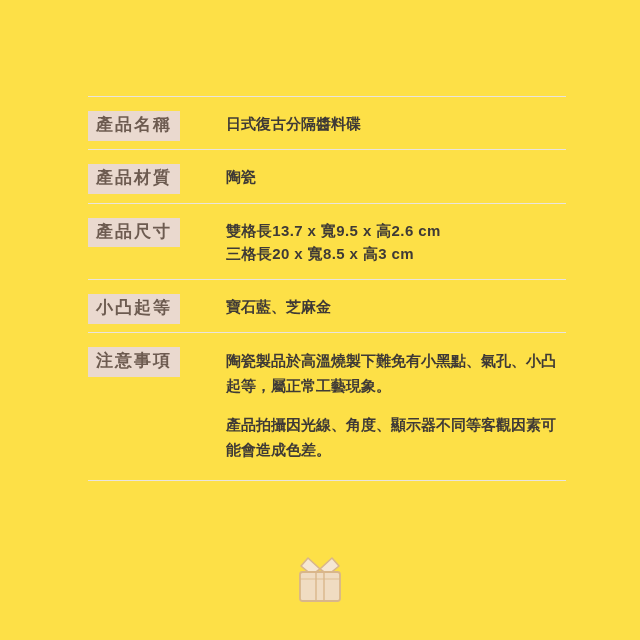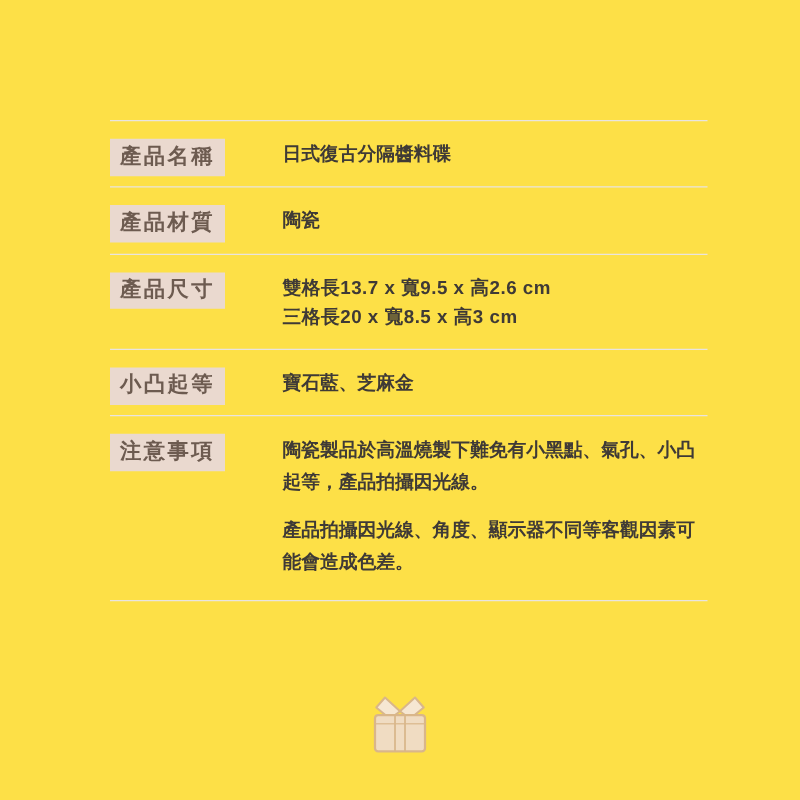--- a/index.html
+++ b/index.html
@@ -140,21 +140,21 @@
       <div class="value-cell">
         <span class="line">寶石藍、芝麻金</span>
       </div>
     </div>
 
     <div class="spec-row last">
       <div class="label-cell">
         <span class="label-chip">注意事項</span>
       </div>
       <div class="value-cell note-cell">
-        <span class="para">陶瓷製品於高溫燒製下難免有小黑點、氣孔、小凸起等，產品拍攝因光線。</span>
+        <span class="para">陶瓷製品於高溫燒製下難免有小黑點、氣孔、小凸起等，屬正常工藝現象。</span>
         <span class="para">產品拍攝因光線、角度、顯示器不同等客觀因素可能會造成色差。</span>
       </div>
     </div>
 
   </div>
 
   <div class="footer-icon">
     <span class="box-svg">
       <svg width="58" height="56" viewBox="0 0 58 56" fill="none" xmlns="http://www.w3.org/2000/svg">
 

